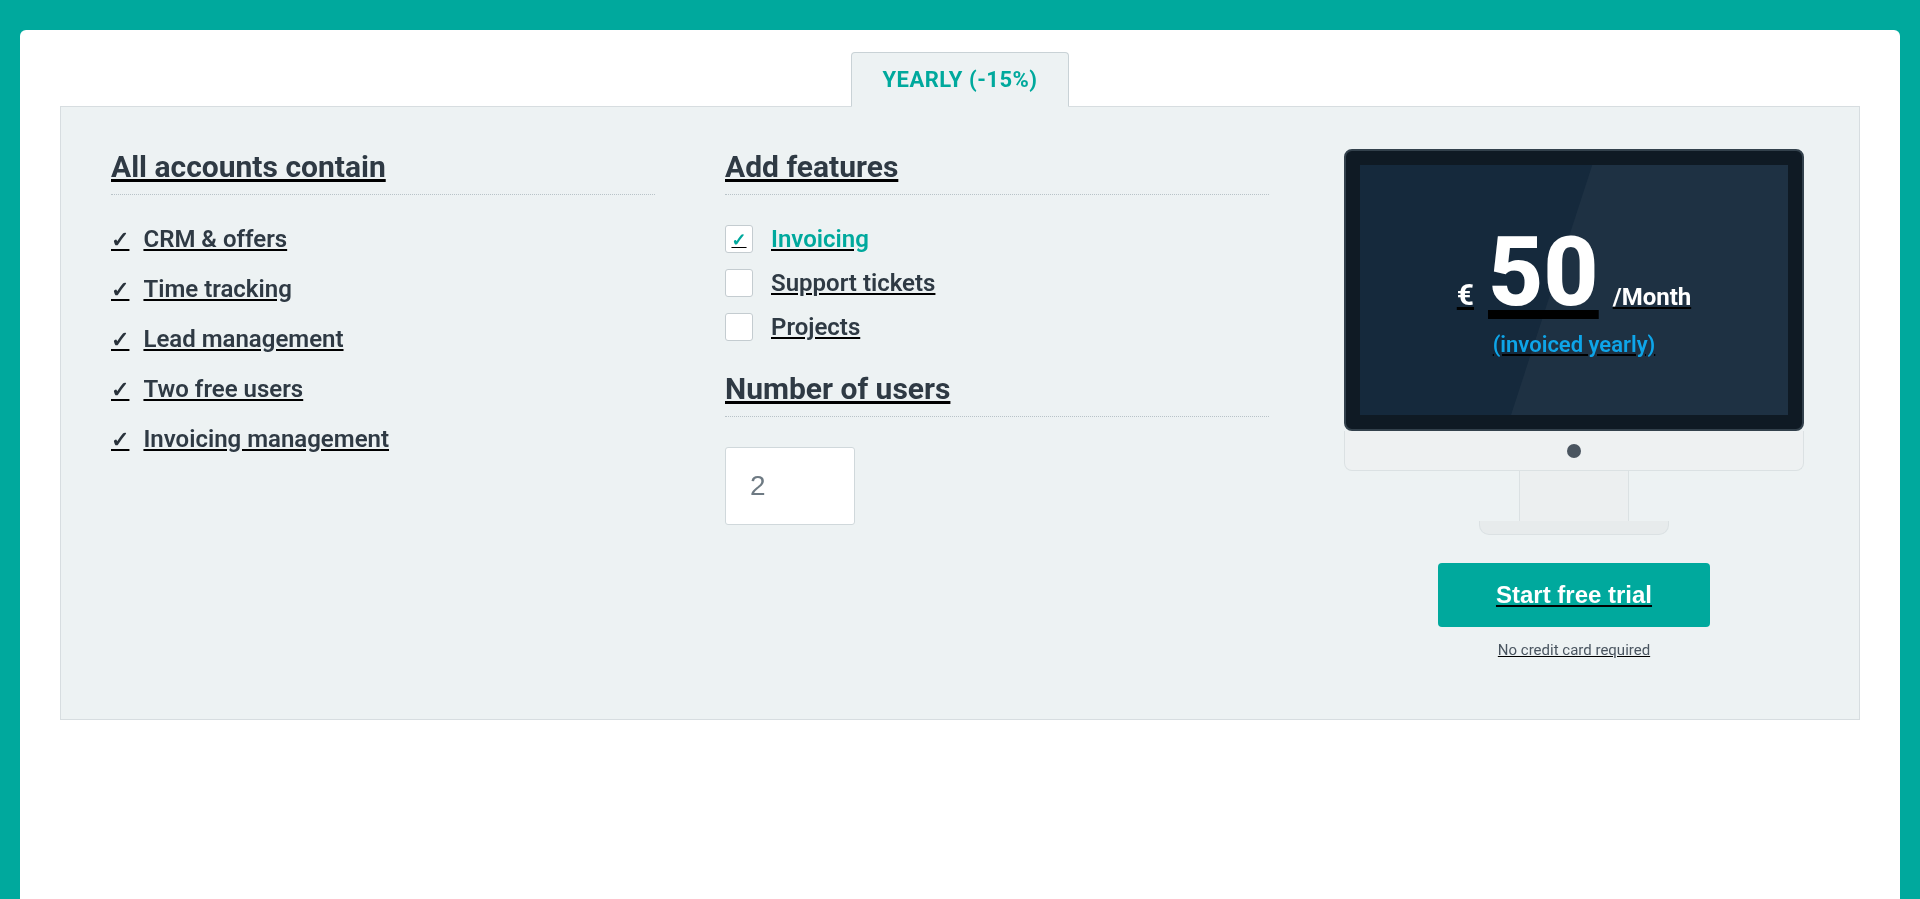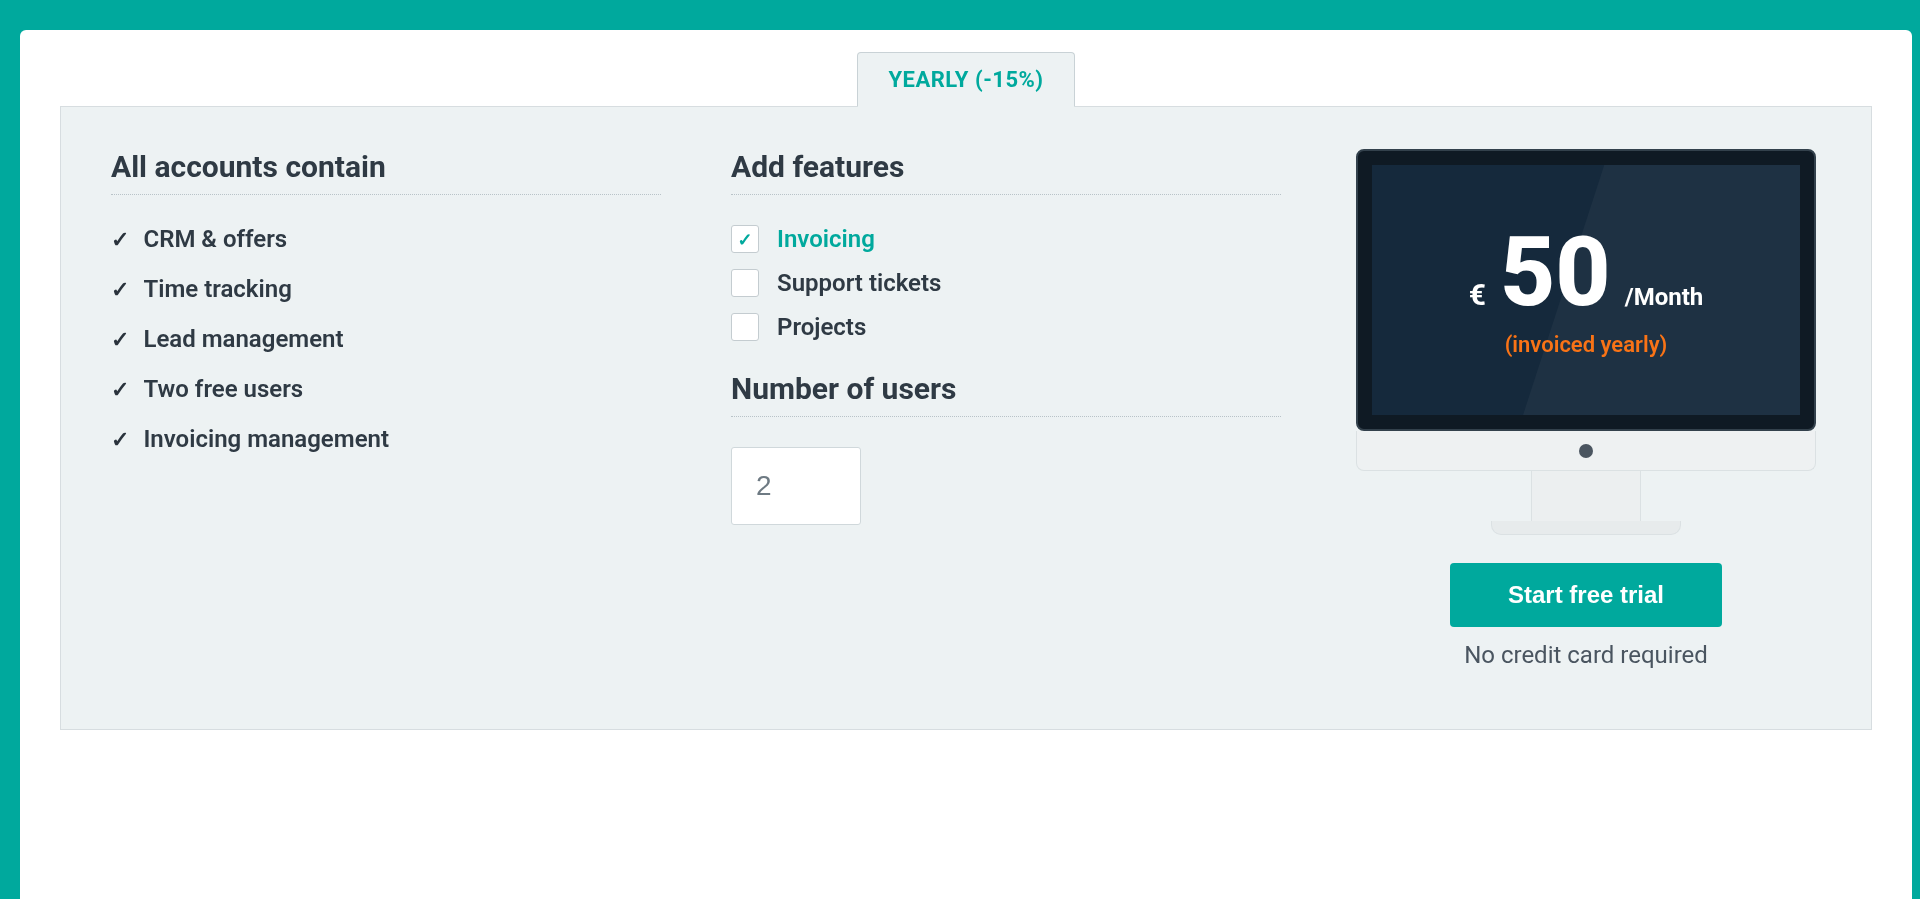--- a/index.html
+++ b/index.html
@@ -5,21 +5,21 @@
   * { box-sizing: border-box; margin: 0; padding: 0; }
   body {
     font-family: -apple-system, BlinkMacSystemFont, "Segoe UI", Roboto, Helvetica, Arial, sans-serif;
     background: #00a99d;
     width: 1920px;
     height: 899px;
     overflow: hidden;
   }
   .page-card {
     background: #fff;
-    margin: 30px 8px 0 20px;
+    margin: 30px 20px 0 20px;
     border-radius: 6px 6px 0 0;
     padding-top: 22px;
     height: 870px;
   }
   .tabs-row {
     display: flex;
     justify-content: center;
     position: relative;
   }
   .tabs-row .hr {
@@ -49,20 +49,21 @@
   }
   .config-panel {
     background: #edf2f3;
     margin: 0 40px;
     border-left: 1px solid #d7dde0;
     border-right: 1px solid #d7dde0;
     border-bottom: 1px solid #d7dde0;
     padding: 42px 50px 60px 50px;
     display: flex;
     gap: 70px;
+    text-decoration: underline;
   }
   .col { flex: 1; }
   .col h2 {
     font-size: 30px;
     font-weight: 700;
     color: #2f3a44;
     padding-bottom: 10px;
     border-bottom: 1px dotted #b9c3c8;
     margin-bottom: 30px;
   }
@@ -152,21 +153,21 @@
     align-items: baseline;
     color: #fff;
     gap: 14px;
     position: relative;
     z-index: 2;
   }
   .price-line .currency { font-size: 30px; font-weight: 700; }
   .price-line .amount { font-size: 96px; font-weight: 800; line-height: 1; }
   .price-line .per { font-size: 24px; font-weight: 700; }
   .billing-note {
-    color: #f97316;
+    color: #0ea5e9;
     font-size: 22px;
     font-weight: 600;
     margin-top: 12px;
     position: relative;
     z-index: 2;
   }
   .chin {
     height: 40px;
     background: #eef1f2;
     display: flex;
@@ -203,21 +204,21 @@
     border: none;
     font-size: 24px;
     font-weight: 700;
     padding: 18px 58px;
     border-radius: 4px;
     cursor: pointer;
   }
   .cc-note {
     margin-top: 14px;
     color: #4a5560;
-    font-size: 24px;
+    font-size: 15px;
   }
 </style>
 </head>
 <body>
 
 <div class="page-card">
 
   <div class="tabs-row">
     <div class="hr"></div>
     <div class="tab active">YEARLY (-15%)</div>

